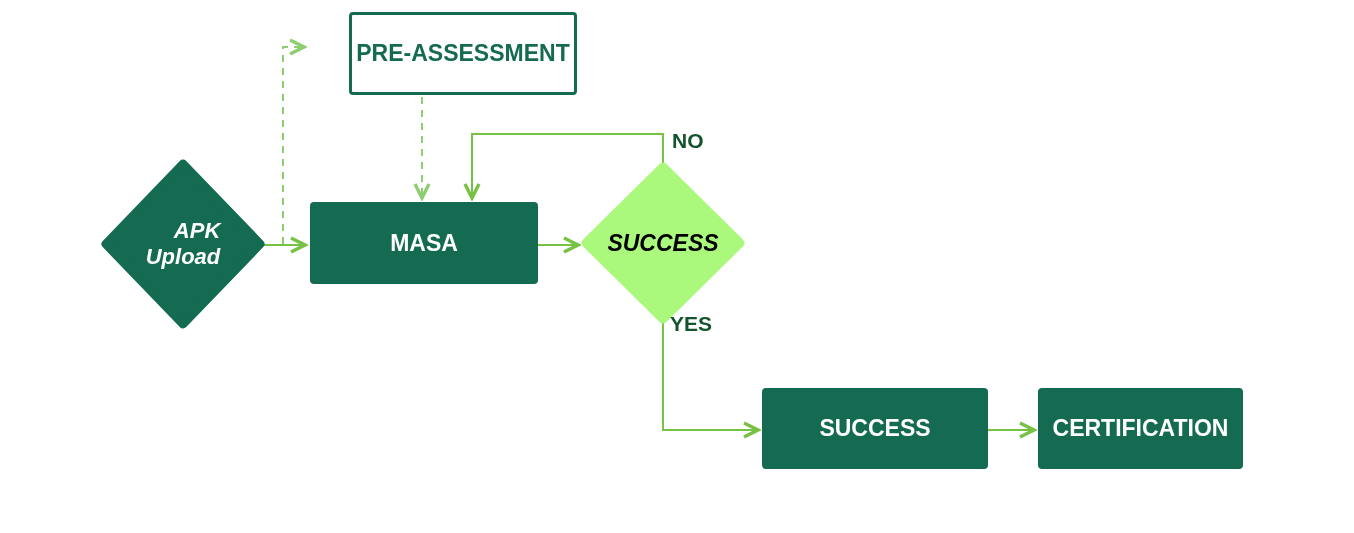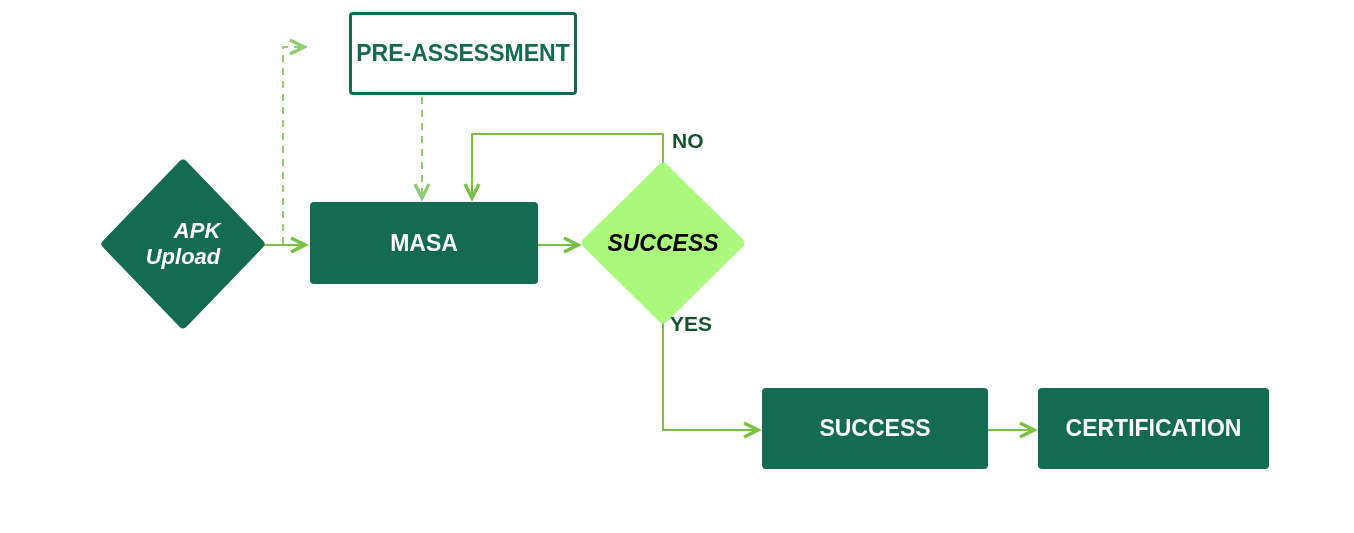--- a/index.html
+++ b/index.html
@@ -102,21 +102,21 @@
   </div>
 
   <div class="node rect-solid" style="left:310px; top:202px; width:228px; height:82px;">
     <span>MASA</span>
   </div>
 
   <div class="node rect-solid" style="left:762px; top:388px; width:226px; height:81px;">
     <span>SUCCESS</span>
   </div>
 
-  <div class="node rect-solid" style="left:1038px; top:388px; width:231px; height:81px;">
+  <div class="node rect-solid" style="left:1038px; top:388px; width:205px; height:81px;">
     <span>CERTIFICATION</span>
   </div>
 
   <div class="diamond-label on-dark" style="left:102px; top:160px; width:162px; height:168px;">APK
 Upload</div>
 
   <div class="diamond-label on-light" style="left:582px; top:163px; width:162px; height:160px;">SUCCESS</div>
 
   <div class="edge-label" style="left:672px; top:129px;">NO</div>
 

